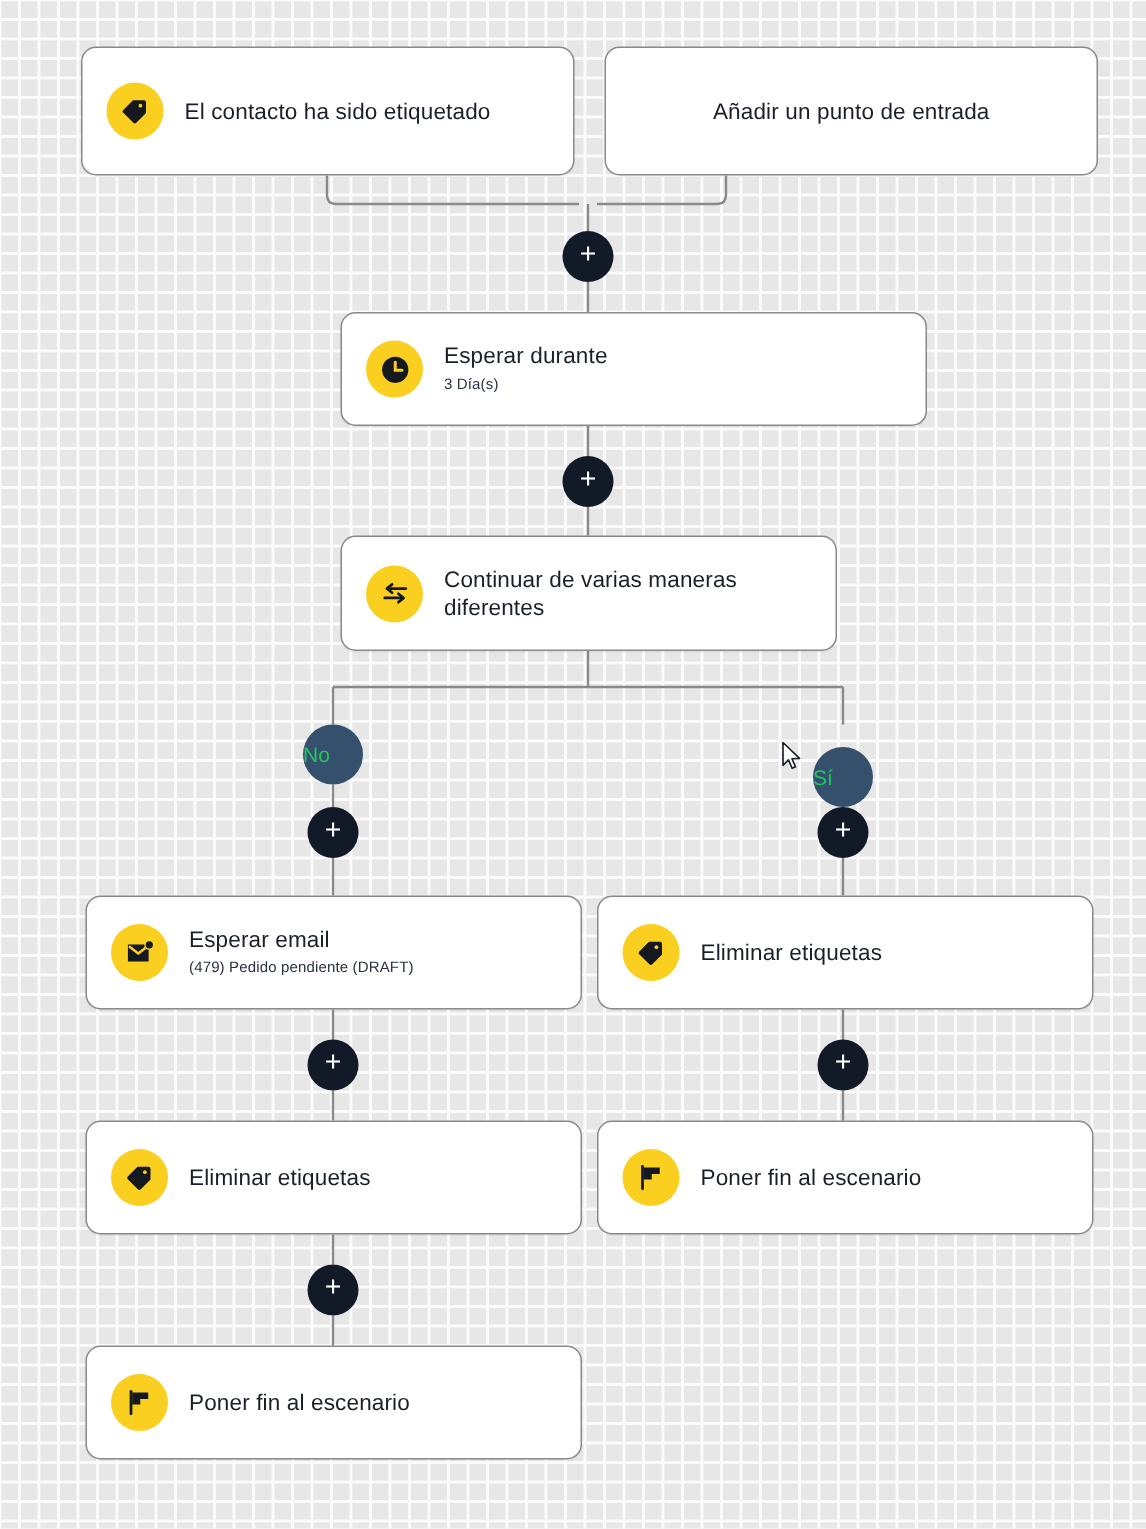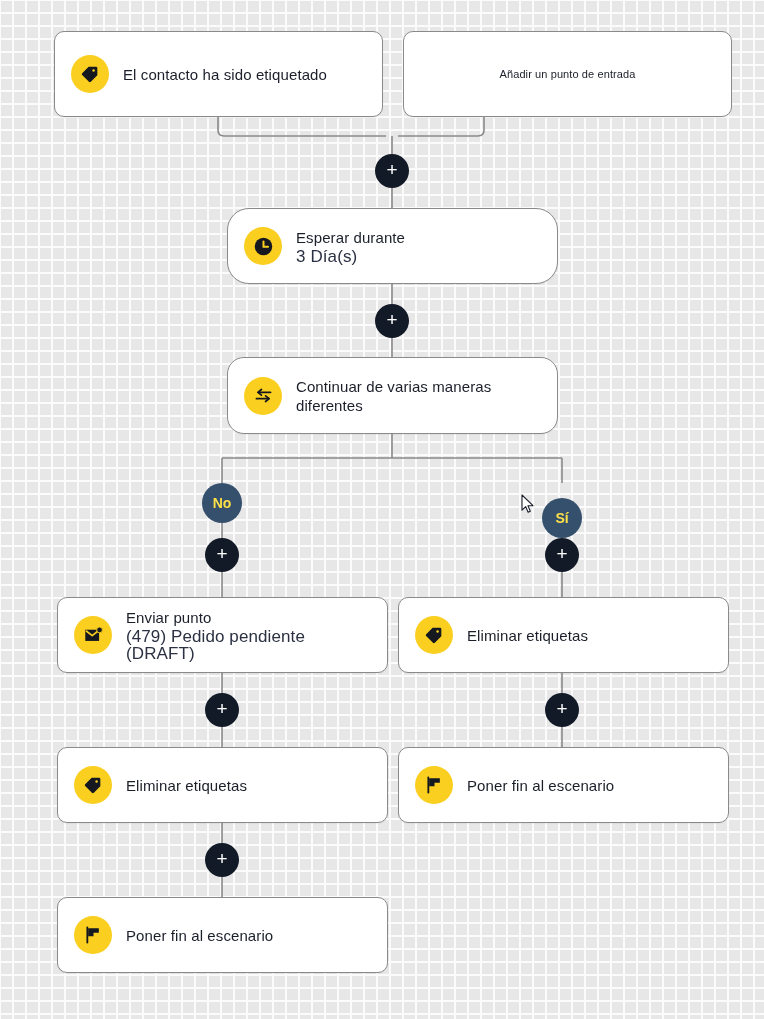--- a/index.html
+++ b/index.html
@@ -60,27 +60,27 @@
     margin-right: 14px;
   }
   .node-text { display: flex; flex-direction: column; justify-content: center; }
   .node-title {
     font-size: 15px;
     color: #1b1f2a;
     line-height: 19px;
     letter-spacing: .1px;
   }
   .node-sub {
-    font-size: 17px;
+    font-size: 10px;
     color: #2b3142;
     line-height: 17px;
     margin-top: 1px;
     letter-spacing: .1px;
   }
-  .node.center .node-title { font-size: 11px; }
+  .node.center .node-title { font-size: 15px; }
 
   
   .plus-btn {
     position: absolute;
     width: 34px; height: 34px;
     border-radius: 50%;
     background: #131a27;
     color: #ffffff;
     font-size: 19px;
     line-height: 34px;
@@ -89,27 +89,26 @@
     user-select: none;
   }
   .plus-btn span { display: block; margin-top: -1px; font-weight: 400; }
 
   
   .branch-badge {
     position: absolute;
     width: 40px; height: 40px;
     border-radius: 50%;
     background: #35506c;
-    color: #fde047;
+    color: #22c55e;
     font-size: 14px;
     line-height: 40px;
-    text-align: center;
+    text-align: left;
     cursor: pointer;
     user-select: none;
-    font-weight: bold;
   }
 
   
   .cursor { position: absolute; width: 14px; height: 20px; pointer-events: none; }
 
   svg.icon { display: block; }
 </style>
 </head>
 <body>
 
@@ -172,38 +171,38 @@
   </div>
 
   <div class="node center" style="left:403px; top:31px; width:329px; height:86px;">
     <div class="node-title">Añadir un punto de entrada</div>
   </div>
 
   <div class="plus-btn" style="left:375px; top:154px;">
     <span>+</span>
   </div>
 
-  <div class="node" style="left:227px; top:208px; width:331px; height:76px;border-radius:22px;">
+  <div class="node" style="left:227px; top:208px; width:391px; height:76px;">
     <div class="icon-circle">
       <svg class="icon" width="21" height="21" viewBox="0 0 24 24">
         <circle cx="12" cy="12" r="10" fill="#15181f"></circle>
         <path d="M12 6.2 V12.3 H17.2" stroke="#facf1f" stroke-width="2.3" stroke-linecap="round" fill="none"></path>
       </svg>
     </div>
     <div class="node-text">
       <div class="node-title">Esperar durante</div>
       <div class="node-sub">3 Día(s)</div>
     </div>
   </div>
 
   <div class="plus-btn" style="left:375px; top:304px;">
     <span>+</span>
   </div>
 
-  <div class="node" style="left:227px; top:357px; width:331px; height:77px;border-radius:17px;">
+  <div class="node" style="left:227px; top:357px; width:331px; height:77px;">
     <div class="icon-circle">
       <svg class="icon" width="21" height="21" viewBox="0 0 24 24">
         <path d="M20 8.4 H6.4" stroke="#15181f" stroke-width="2.1" stroke-linecap="round"></path>
         <path d="M9.6 5.2 L5.6 8.4 L9.6 11.6" stroke="#15181f" stroke-width="2.1" stroke-linecap="round" stroke-linejoin="round" fill="none"></path>
         <path d="M4 15.6 H17.6" stroke="#15181f" stroke-width="2.1" stroke-linecap="round"></path>
         <path d="M14.4 12.4 L18.4 15.6 L14.4 18.8" stroke="#15181f" stroke-width="2.1" stroke-linecap="round" stroke-linejoin="round" fill="none"></path>
       </svg>
     </div>
     <div class="node-text">
       <div class="node-title">Continuar de varias maneras diferentes</div>
@@ -227,21 +226,21 @@
 
   <div class="node" style="left:57px; top:597px; width:331px; height:76px;">
     <div class="icon-circle">
       <svg class="icon" width="21" height="21" viewBox="0 0 24 24">
         <path d="M2.6 5.4 H18.4 V18.2 H2.6 Z" fill="#15181f"></path>
         <path d="M3.4 6.6 L10.5 12.2 L17.6 6.6" stroke="#facf1f" stroke-width="1.9" fill="none" stroke-linejoin="round"></path>
         <circle cx="18.9" cy="5.6" r="3.3" fill="#15181f" stroke="#facf1f" stroke-width="1.1"></circle>
       </svg>
     </div>
     <div class="node-text">
-      <div class="node-title">Enviar punto</div>
+      <div class="node-title">Esperar email</div>
       <div class="node-sub">(479) Pedido pendiente (DRAFT)</div>
     </div>
   </div>
 
   <div class="node" style="left:398px; top:597px; width:331px; height:76px;">
     <div class="icon-circle">
       <svg class="icon" width="20" height="20" viewBox="0 0 24 24">
         <path d="M2.6 11.1 L10.4 3.3 H19.2 A1.6 1.6 0 0 1 20.8 4.9 V13.6 L13 21.4 A1.6 1.6 0 0 1 10.7 21.4 L2.6 13.3 A1.6 1.6 0 0 1 2.6 11.1 Z" fill="#15181f"></path>
         <circle cx="16.3" cy="7.7" r="1.5" fill="#facf1f"></circle>
       </svg>

